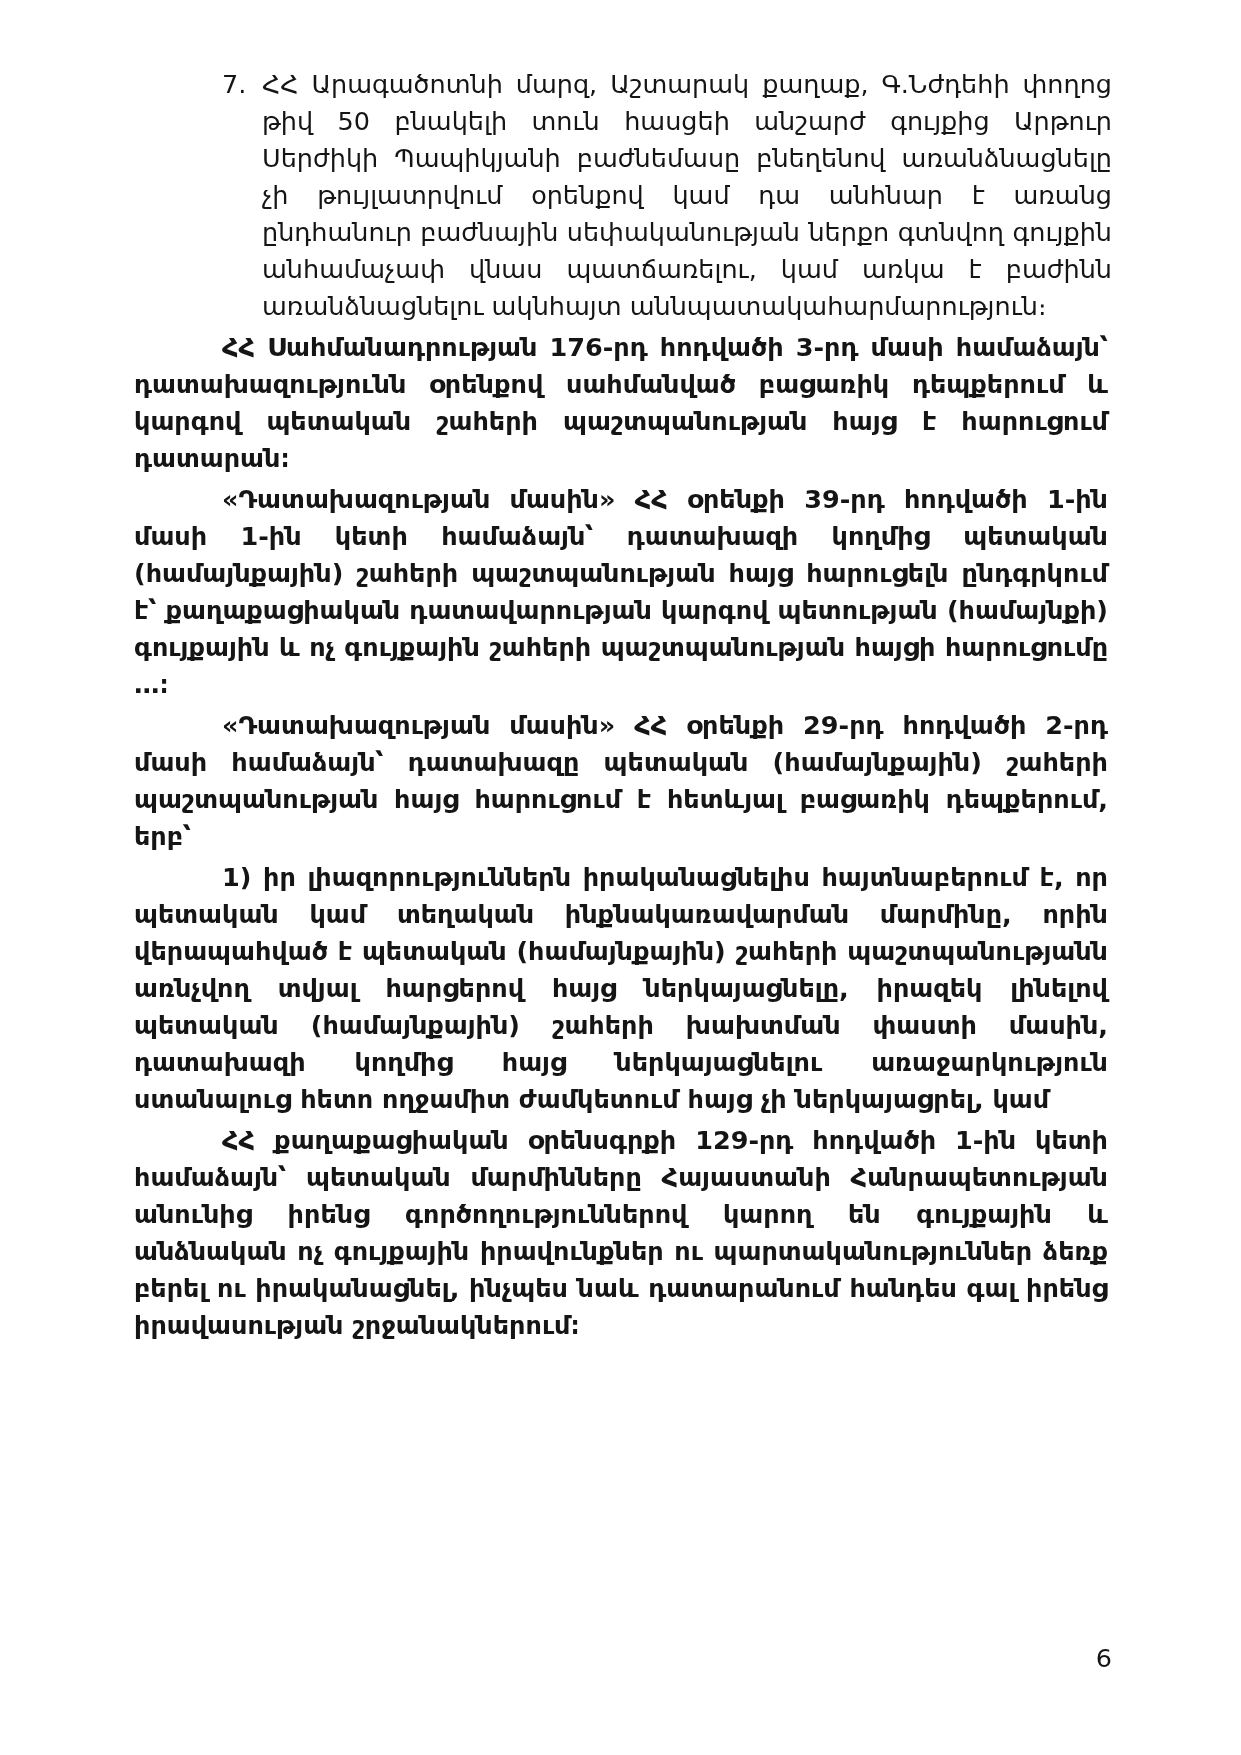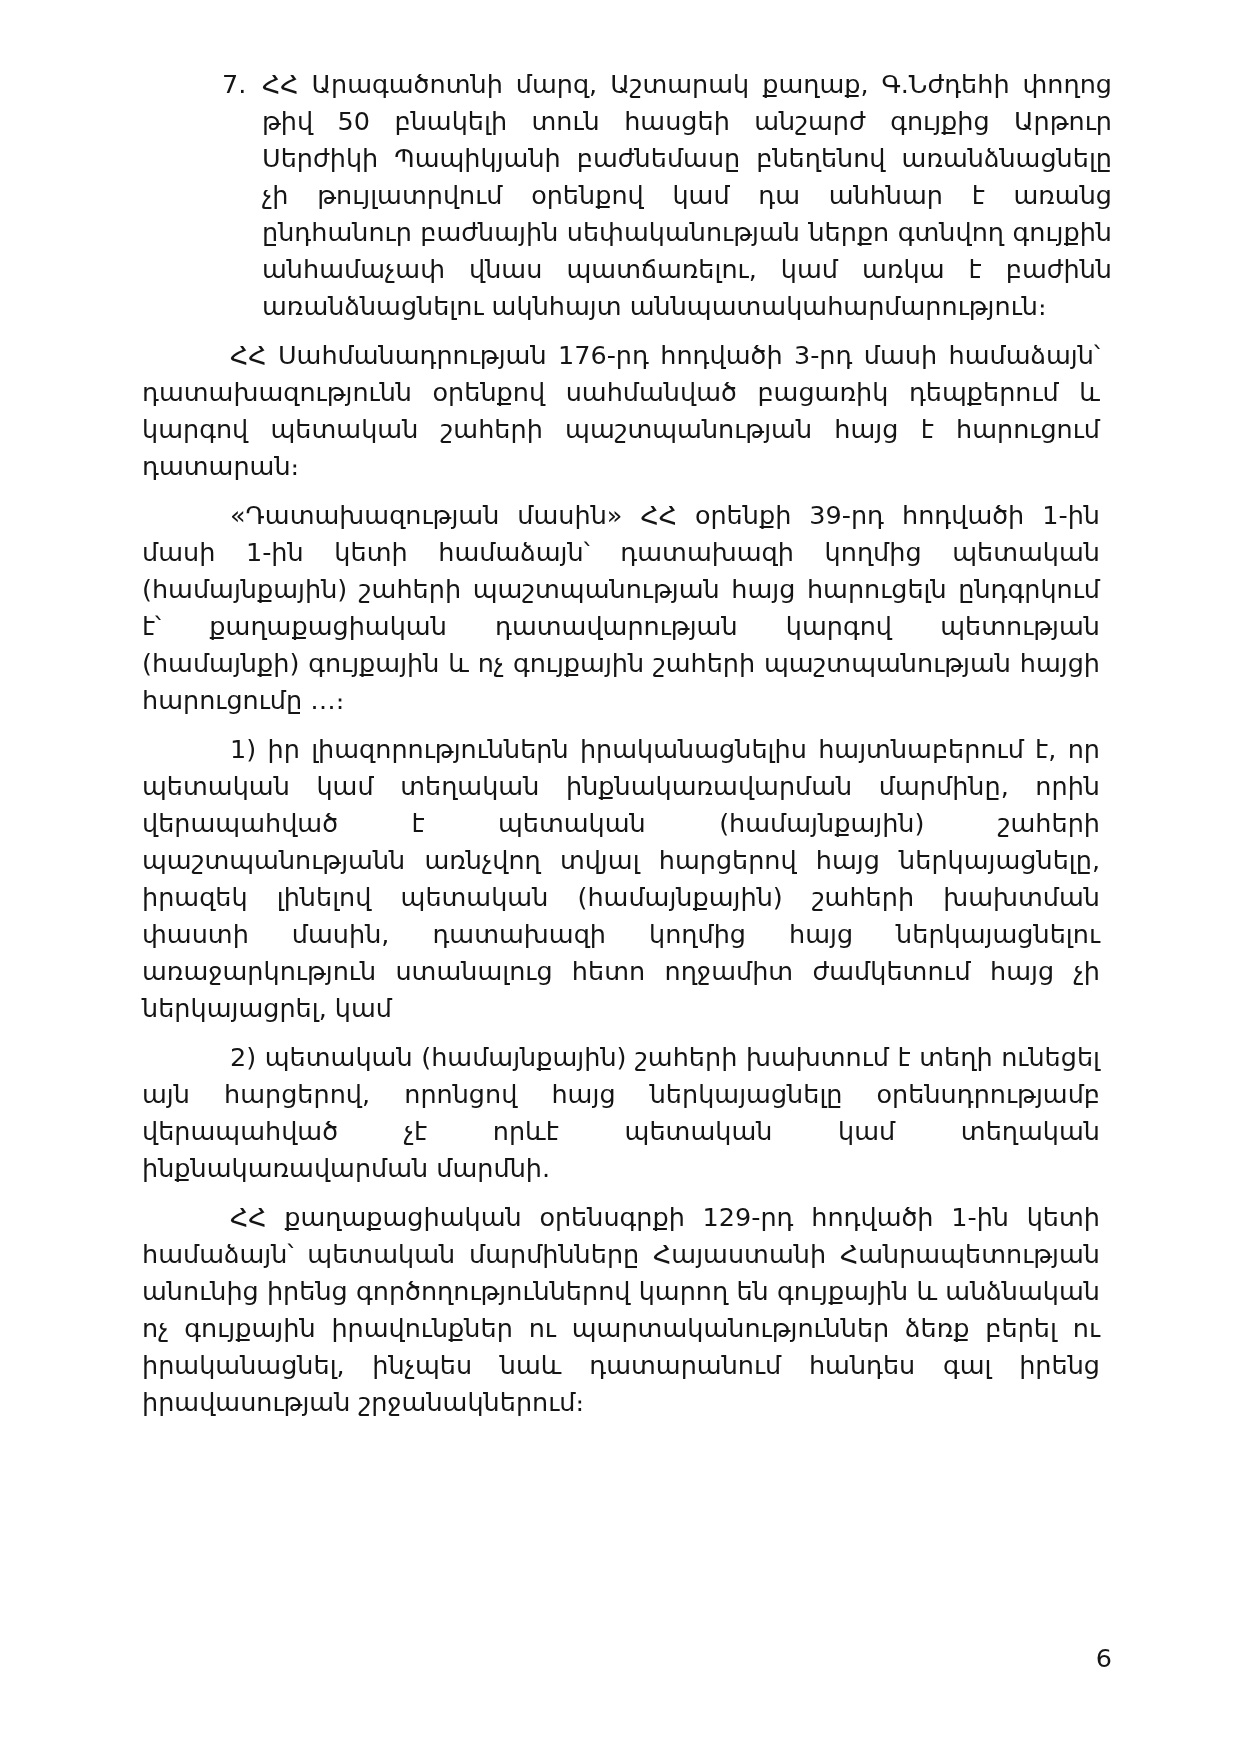--- a/index.html
+++ b/index.html
@@ -29,22 +29,23 @@
     position: relative;
     padding-left: 132px;
     margin: 0;
   }
   .list-marker {
     position: absolute;
     left: 92px;
     top: 0;
   }
   .para {
-    margin: 12px;
+    margin: 4px;
     text-indent: 88px;
+    font-weight: bold;
   }
   .page-number {
     position: absolute;
     left: 130px;
     top: 1640px;
     width: 982px;
     text-align: right;
     font-size: 25.5px;
     line-height: 37px;
     color: #151515;
@@ -59,24 +60,24 @@
     <p class="list-item">
       <span class="list-marker">7.</span>
       <span>ՀՀ Արագածոտնի մարզ, Աշտարակ քաղաք, Գ.Նժդեհի փողոց թիվ 50 բնակելի տուն հասցեի անշարժ գույքից Արթուր Սերժիկի Պապիկյանի բաժնեմասը բնեղենով առանձնացնելը չի թույլատրվում օրենքով կամ դա անհնար է առանց ընդհանուր բաժնային սեփականության ներքո գտնվող գույքին անհամաչափ վնաս պատճառելու, կամ առկա է բաժինն առանձնացնելու ակնհայտ աննպատակահարմարություն։</span>
     </p>
 
     <p class="para">ՀՀ Սահմանադրության 176-րդ հոդվածի 3-րդ մասի համաձայն՝ դատախազությունն օրենքով սահմանված բացառիկ դեպքերում և կարգով պետական շահերի պաշտպանության հայց է հարուցում դատարան։</p>
 
 
     <p class="para">«Դատախազության մասին» ՀՀ օրենքի 39-րդ հոդվածի 1-ին մասի 1-ին կետի համաձայն՝ դատախազի կողմից պետական (համայնքային) շահերի պաշտպանության հայց հարուցելն ընդգրկում է՝ քաղաքացիական դատավարության կարգով պետության (համայնքի) գույքային և ոչ գույքային շահերի պաշտպանության հայցի հարուցումը …։</p>
 
+    <p class="para">«Դատախազության մասին» ՀՀ օրենքի 29-րդ հոդվածի 2-րդ մասի համաձայն՝ դատախազը պետական (համայնքային) շահերի պաշտպանության հայց հարուցում է հետևյալ բացառիկ դեպքերում, երբ՝</p>
 
     <p class="para">1) իր լիազորություններն իրականացնելիս հայտնաբերում է, որ պետական կամ տեղական ինքնակառավարման մարմինը, որին վերապահված է պետական (համայնքային) շահերի պաշտպանությանն առնչվող տվյալ հարցերով հայց ներկայացնելը, իրազեկ լինելով պետական (համայնքային) շահերի խախտման փաստի մասին, դատախազի կողմից հայց ներկայացնելու առաջարկություն ստանալուց հետո ողջամիտ ժամկետում հայց չի ներկայացրել, կամ</p>
 
-    <p class="para">2) պետական (համայնքային) շահերի խախտում է տեղի ունեցել այն հարցերով, որոնցով հայց ներկայացնելը օրենսդրությամբ վերապահված չէ որևէ պետական կամ տեղական ինքնակառավարման մարմնի.</p>
 
 
     <p class="para">ՀՀ քաղաքացիական օրենսգրքի 129-րդ հոդվածի 1-ին կետի համաձայն՝ պետական մարմինները Հայաստանի Հանրապետության անունից իրենց գործողություններով կարող են գույքային և անձնական ոչ գույքային իրավունքներ ու պարտականություններ ձեռք բերել ու իրականացնել, ինչպես նաև դատարանում հանդես գալ իրենց իրավասության շրջանակներում։</p>
 
   </div>
 
   <div class="page-number">6</div>
 </div>
 
 </body></html>

